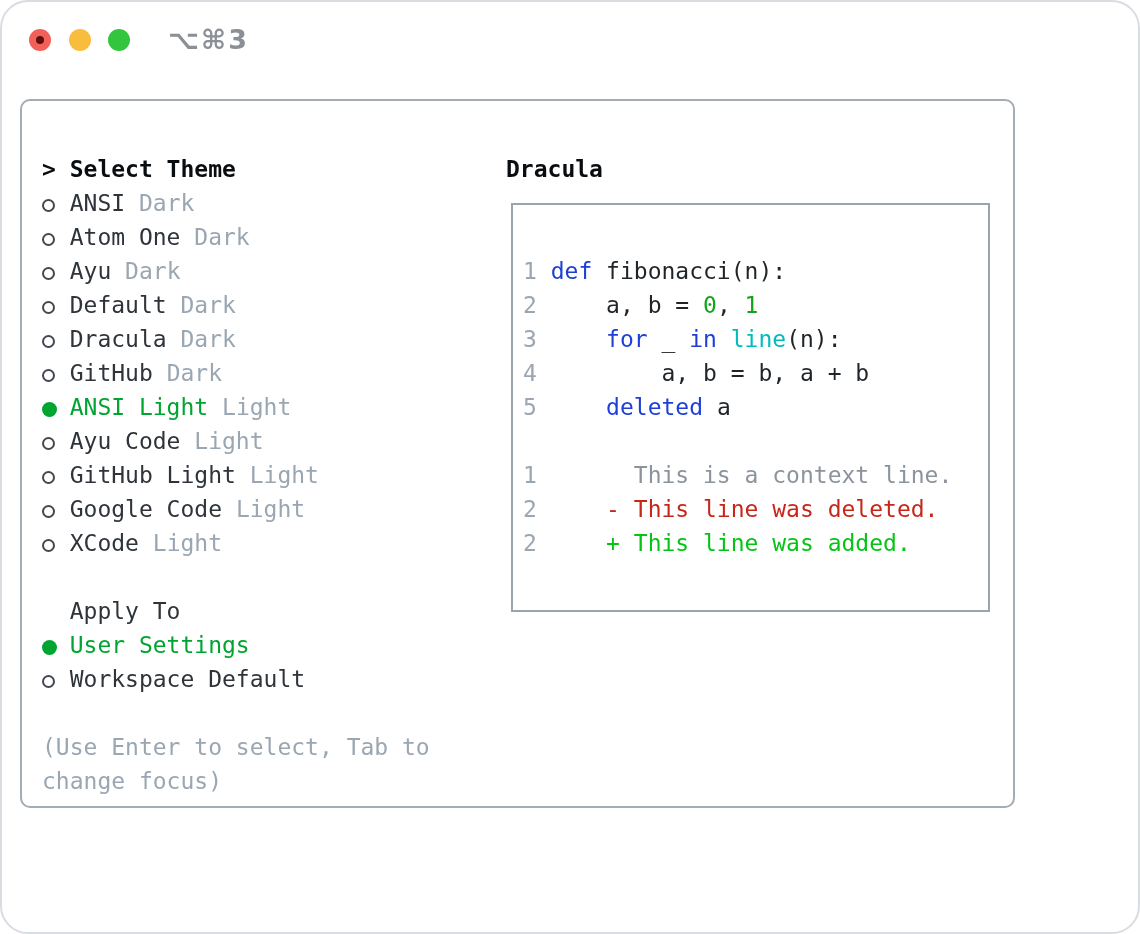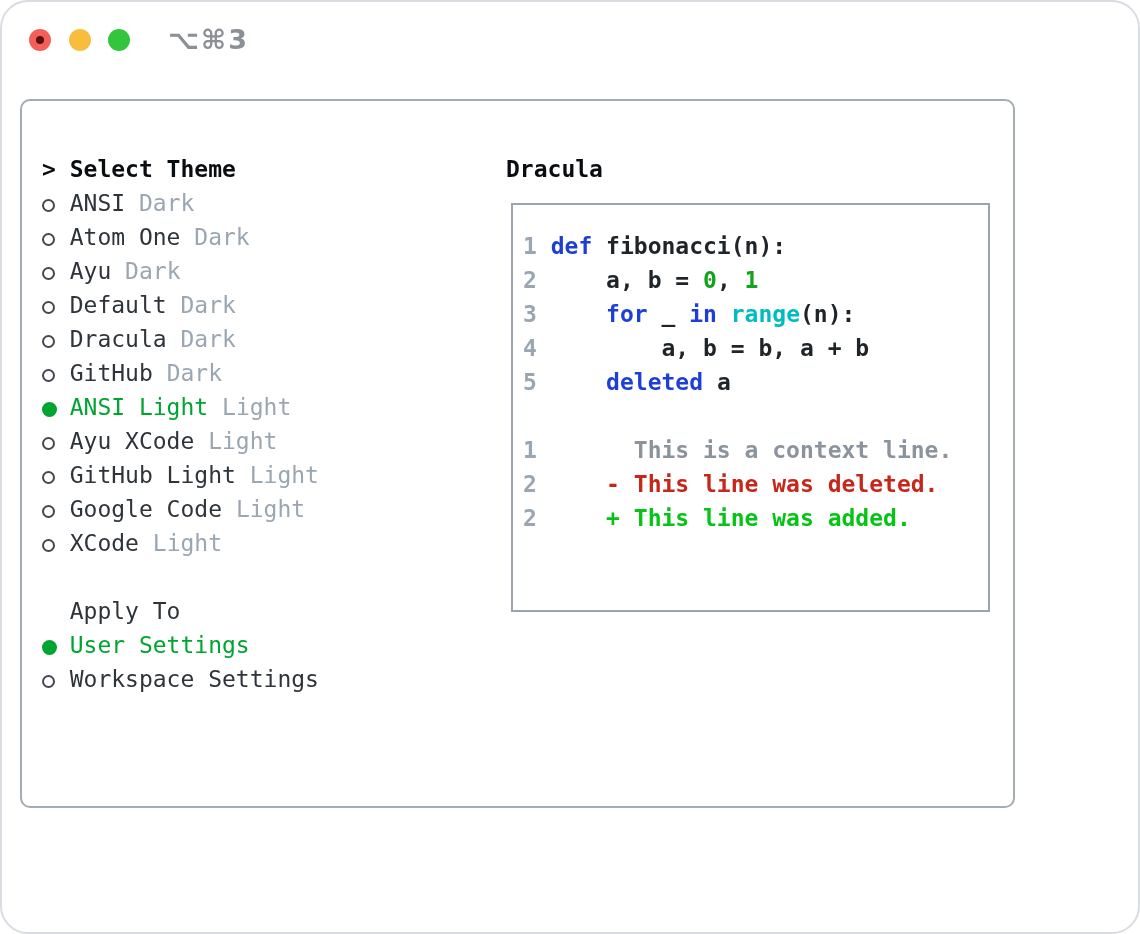--- a/index.html
+++ b/index.html
@@ -34,21 +34,21 @@
   .dot.filled{border:none;width:15px;height:15px;background:var(--green);vertical-align:-2px;}
   .hdr{font-weight:bold;color:#0a0d10;}
   .tname.selected{color:var(--green);}
   .variant{color:var(--muted);}
   .hint{color:var(--muted);}
   .left-col{position:absolute;left:20px;top:51px;}
   
   .preview-label{position:absolute;left:484px;top:51px;}
   .preview-box{position:absolute;left:489px;top:102px;width:479px;height:409px;
                border:2px solid var(--border);background:#fff;}
-  .code{padding:24px 0 0 10px;font-weight:bold;}
+  .code{padding:49px 0 0 10px;}
   .codeline{white-space:pre;height:34px;line-height:34px;font-size:23px;color:var(--txt);}
   .ln{color:var(--muted);}
   .kw{color:var(--kw);}
   .fn{color:var(--fn);}
   .num{color:var(--numc);}
   .txt{color:var(--txt);}
   .ctx{color:var(--ctx);margin-top:36px;}
   .del{color:var(--del);text-align:center;}
   .add{color:var(--add);}
 </style>
@@ -68,46 +68,48 @@
       <div class="row"><span class="marker hdr">&gt;</span><span class="hdr">Select Theme</span></div>
 
       <div>
           <div class="row"><span class="marker"><span class="dot"></span></span><span class="tname">ANSI</span> <span class="variant">Dark</span></div>
           <div class="row"><span class="marker"><span class="dot"></span></span><span class="tname">Atom One</span> <span class="variant">Dark</span></div>
           <div class="row"><span class="marker"><span class="dot"></span></span><span class="tname">Ayu</span> <span class="variant">Dark</span></div>
           <div class="row"><span class="marker"><span class="dot"></span></span><span class="tname">Default</span> <span class="variant">Dark</span></div>
           <div class="row"><span class="marker"><span class="dot"></span></span><span class="tname">Dracula</span> <span class="variant">Dark</span></div>
           <div class="row"><span class="marker"><span class="dot"></span></span><span class="tname">GitHub</span> <span class="variant">Dark</span></div>
           <div class="row"><span class="marker"><span class="dot filled"></span></span><span class="tname selected">ANSI Light</span> <span class="variant">Light</span></div>
-          <div class="row"><span class="marker"><span class="dot"></span></span><span class="tname">Ayu XCode</span> <span class="variant">Light</span></div>
+          <div class="row"><span class="marker"><span class="dot"></span></span><span class="tname">Ayu Code</span> <span class="variant">Light</span></div>
           <div class="row"><span class="marker"><span class="dot"></span></span><span class="tname">GitHub Light</span> <span class="variant">Light</span></div>
           <div class="row"><span class="marker"><span class="dot"></span></span><span class="tname">Google Code</span> <span class="variant">Light</span></div>
           <div class="row"><span class="marker"><span class="dot"></span></span><span class="tname">XCode</span> <span class="variant">Light</span></div>
         </div>
 
       <div class="row"></div>
 
       <div class="row"><span class="marker"></span><span>Apply To</span></div>
 
       <div>
           <div class="row"><span class="marker"><span class="dot filled"></span></span><span class="tname selected">User Settings</span></div>
-          <div class="row"><span class="marker"><span class="dot"></span></span><span class="tname">Workspace Settings</span></div>
+          <div class="row"><span class="marker"><span class="dot"></span></span><span class="tname">Workspace Default</span></div>
         </div>
 
       <div class="row"></div>
 
+      <div class="row hint">(Use Enter to select, Tab to</div>
+      <div class="row hint">change focus)</div>
     </div>
 
     <div class="row hdr preview-label">Dracula</div>
 
     <div class="preview-box">
       <div class="code">
           <div class="codeline"><span class="ln">1 </span><span class="kw">def</span><span class="txt"> fibonacci(n):</span></div>
           <div class="codeline"><span class="ln">2 </span><span class="txt">    a, b = </span><span class="num">0</span><span class="txt">, </span><span class="num">1</span></div>
-          <div class="codeline"><span class="ln">3 </span><span class="txt">    </span><span class="kw">for</span><span class="txt"> _ </span><span class="kw">in</span><span class="txt"> </span><span class="fn">range</span><span class="txt">(n):</span></div>
+          <div class="codeline"><span class="ln">3 </span><span class="txt">    </span><span class="kw">for</span><span class="txt"> _ </span><span class="kw">in</span><span class="txt"> </span><span class="fn">line</span><span class="txt">(n):</span></div>
           <div class="codeline"><span class="ln">4 </span><span class="txt">        a, b = b, a + b</span></div>
           <div class="codeline"><span class="ln">5 </span><span class="txt">    </span><span class="kw">deleted</span><span class="txt"> a</span></div>
           <div class="codeline"><span class="ln">  </span></div>
           <div class="codeline"><span class="ln">1 </span><span class="ctx">      This is a context line.</span></div>
           <div class="codeline"><span class="ln">2 </span><span class="del">    - This line was deleted.</span></div>
           <div class="codeline"><span class="ln">2 </span><span class="add">    + This line was added.</span></div>
         </div>
     </div>
 
   </div>

